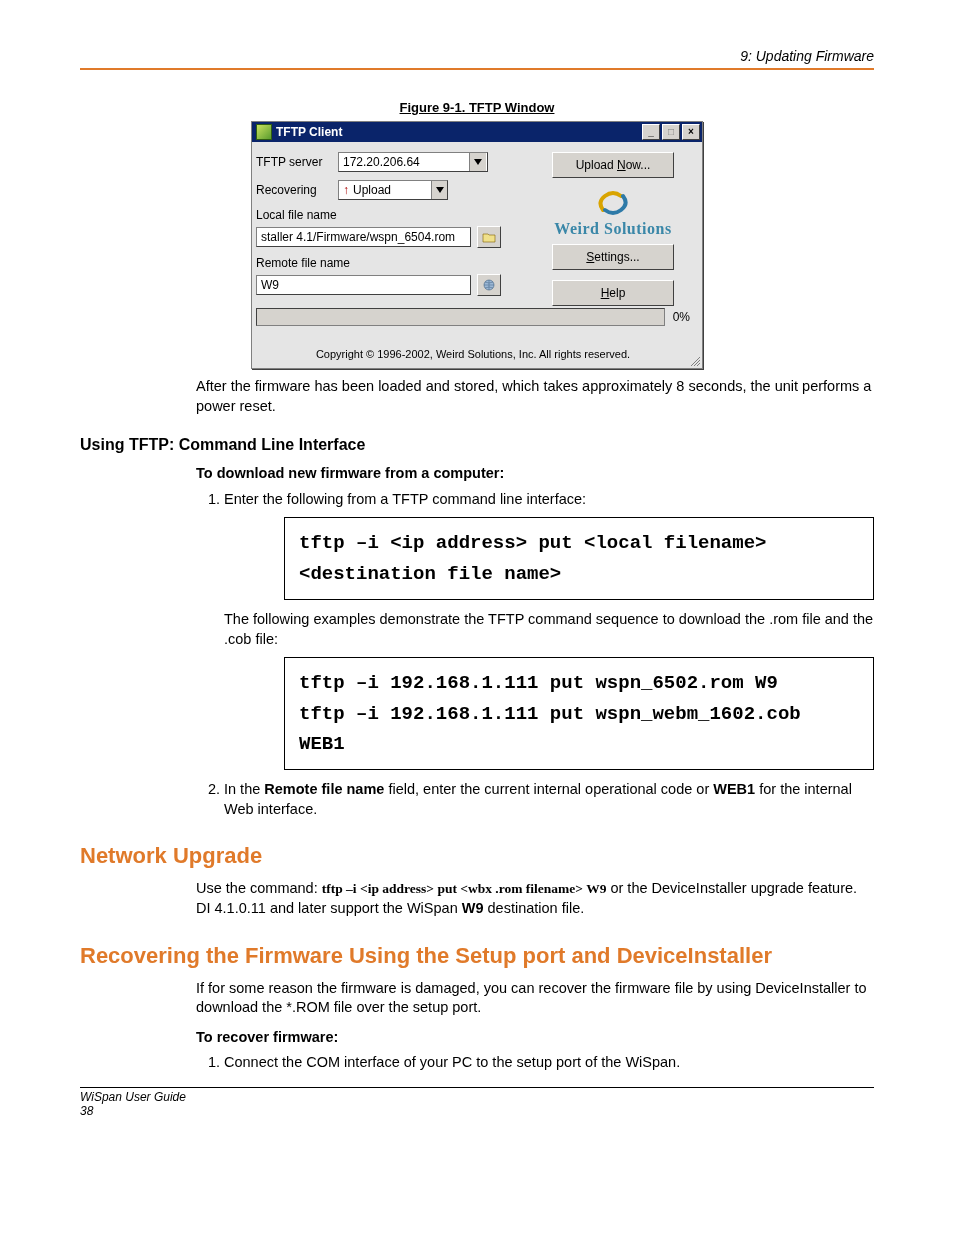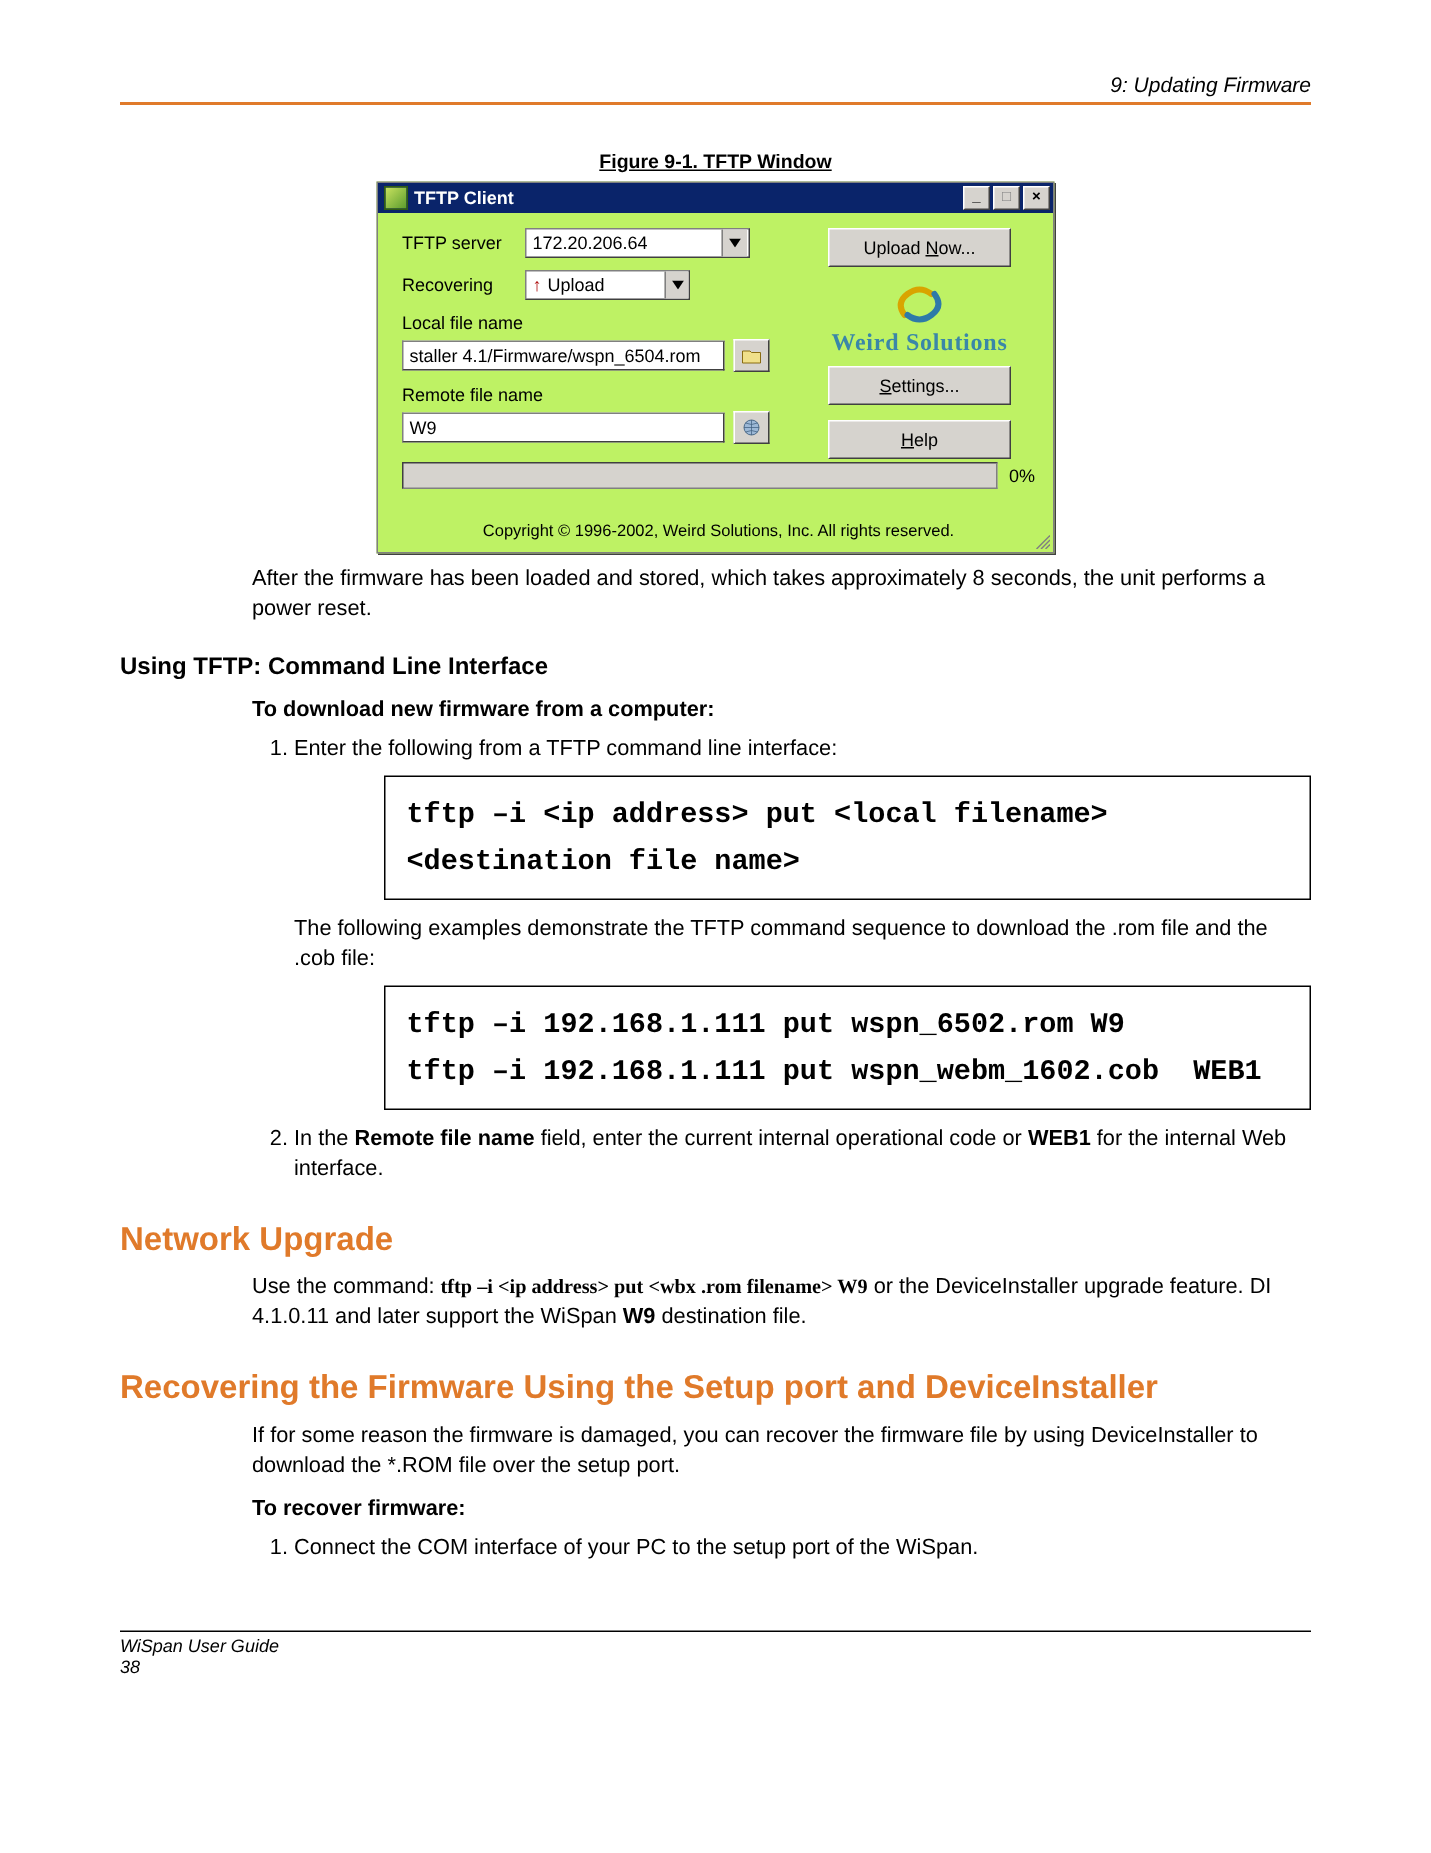--- a/index.html
+++ b/index.html
@@ -33,21 +33,21 @@
     font-weight: bold;
     font-size: 13px;
     margin-bottom: 6px;
     text-decoration: underline;
   }
   
   .tftp-window {
     width: 450px;
     margin: 0 auto 4px auto;
     border: 1px solid #808080;
-    background: #bef264;
+    background: #e5e5e5;
     font-family: Tahoma, Arial, sans-serif;
     font-size: 12px;
     color: #000;
     box-shadow: 1px 1px 0 #404040;
   }
   .titlebar {
     background: #0a246a;
     color: #fff;
     display: flex;
     align-items: center;
@@ -68,21 +68,21 @@
     border: 1px solid #fff;
     border-right-color: #404040;
     border-bottom-color: #404040;
     margin-left: 2px;
     display: flex; align-items: center; justify-content: center;
     font-size: 10px; font-weight: bold; color: #000;
     line-height: 1;
   }
   .winbtn.disabled { color: #808080; }
   .client-body {
-    padding: 10px 12px 8px 16px;
+    padding: 10px 12px 8px 4px;
     position: relative;
   }
   .row {
     display: flex;
     align-items: center;
     margin-bottom: 8px;
   }
   .row .lbl {
     width: 82px;
     font-size: 12px;
@@ -184,21 +184,21 @@
     color: #000;
   }
   .resize-grip {
     position: absolute;
     right: 2px; bottom: 2px;
     width: 12px; height: 12px;
   }
   .resize-grip svg { width: 12px; height: 12px; }
   
   .body-text {
-    margin-left: 88px;
+    margin-left: 116px;
     margin-right: 0;
     font-size: 14.5px;
     line-height: 1.35;
   }
   .para { margin: 8px 0; }
   h3.subhead {
     font-size: 16px;
     font-weight: bold;
     margin: 20px 0 8px 0;
   }

